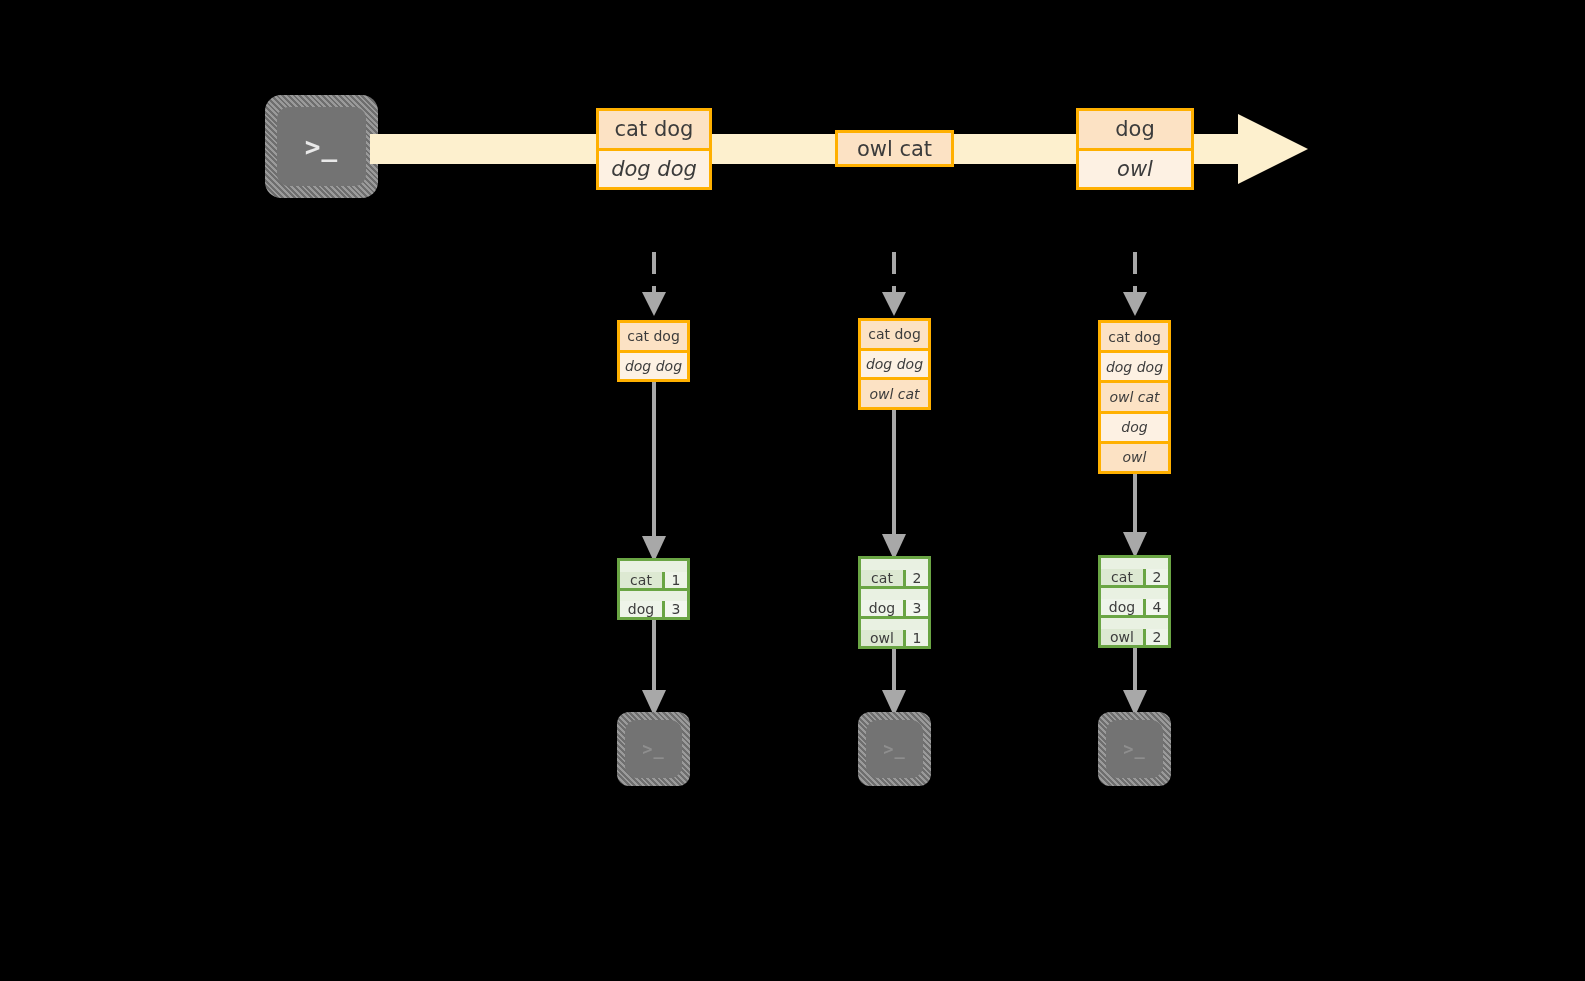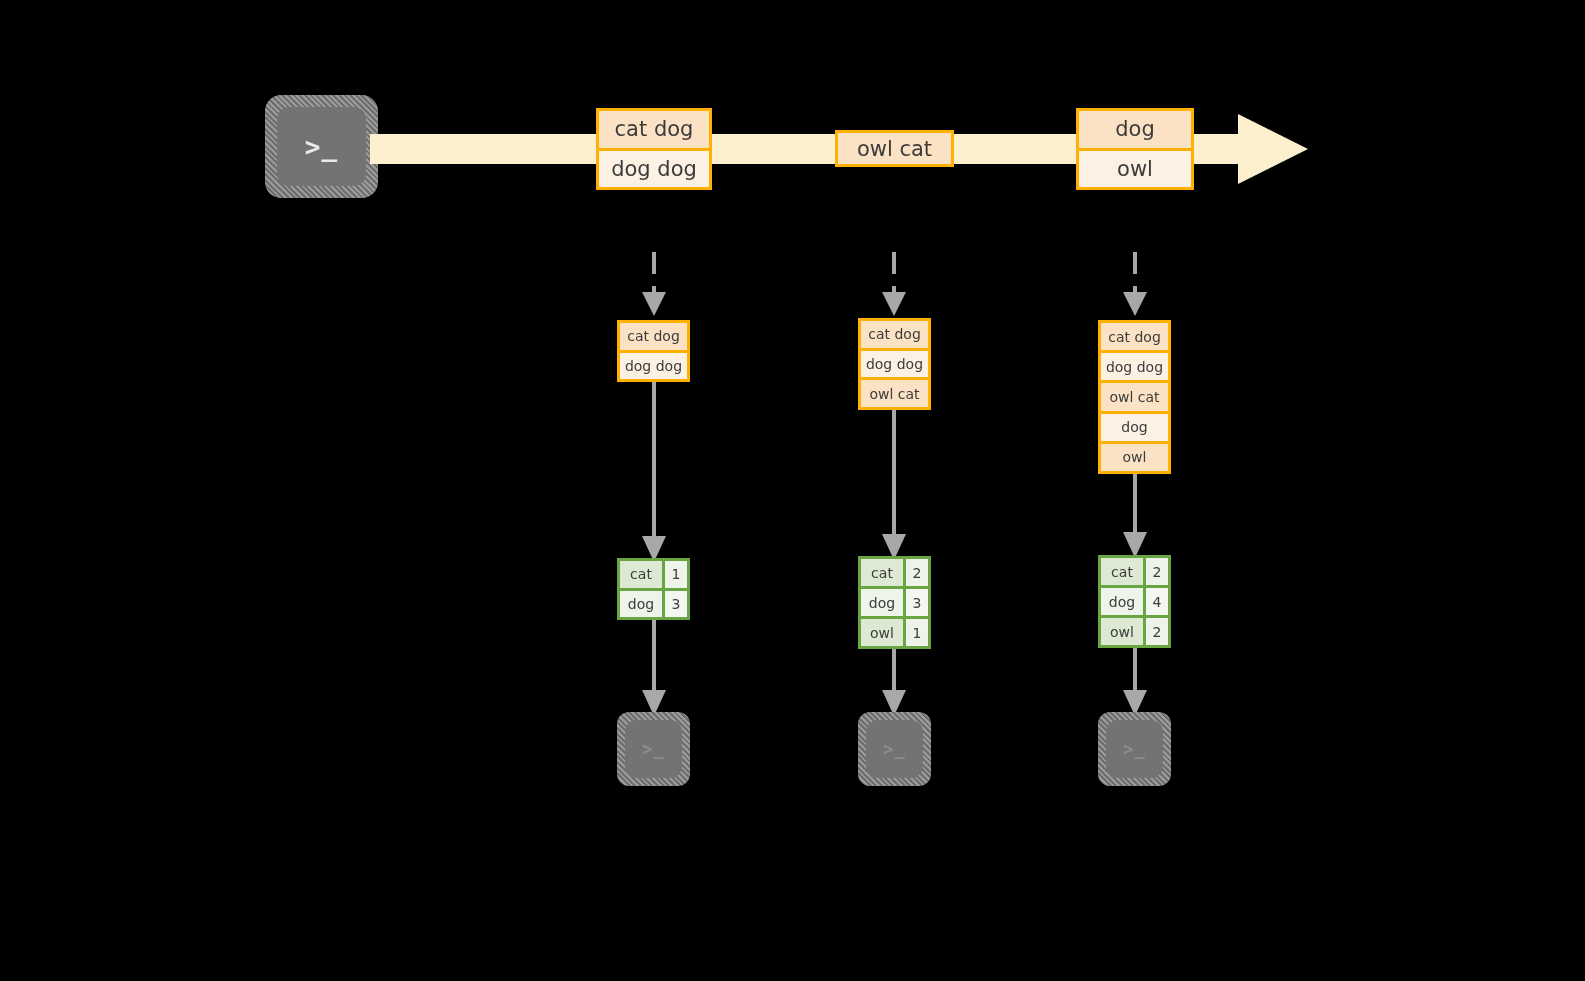--- a/index.html
+++ b/index.html
@@ -60,37 +60,38 @@
   }
   .obox .orow {
     flex: 1 1 auto;
     display: flex;
     align-items: center;
     justify-content: center;
     color: #3c3c3c;
     box-sizing: border-box;
     white-space: nowrap;
   }
-  .obox .orow + .orow { border-top: 3px solid #ffb000; }
+  .obox .orow + .orow { border-top: 3px solid #ffb000; font-style: italic; }
   .obox .orow.shade-a { background: #fce2c4; }
   .obox .orow.shade-b { background: #fdf1e3; }
 
   
   .gbox {
     position: absolute;
     box-sizing: border-box;
     border: 3px solid #6aa544;
     background: #e9f1e2;
     display: flex;
     flex-direction: column;
   }
   .gbox .grow {
     flex: 1 1 auto;
     display: flex;
     box-sizing: border-box;
+    align-items: flex-end;
   }
   .gbox .grow + .grow { border-top: 3px solid #6aa544; }
   .gbox .gkey, .gbox .gval {
     display: flex;
     align-items: center;
     justify-content: center;
     color: #3c3c3c;
     box-sizing: border-box;
     white-space: nowrap;
   }

